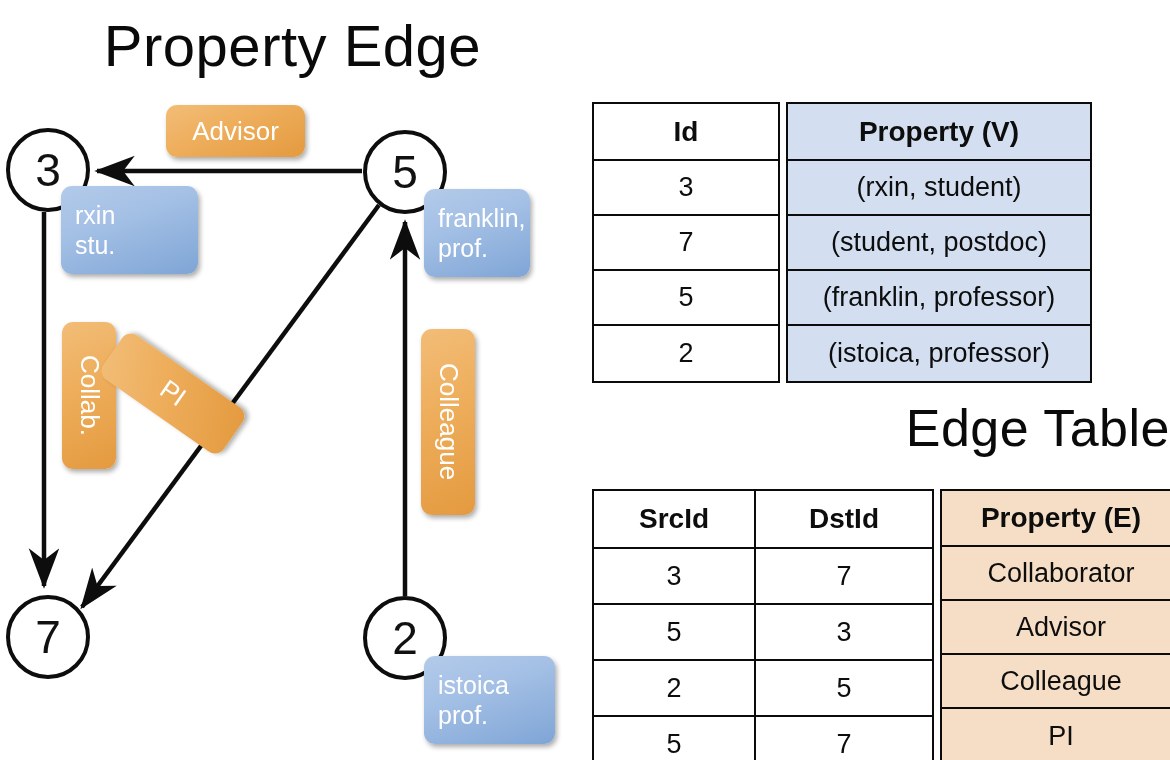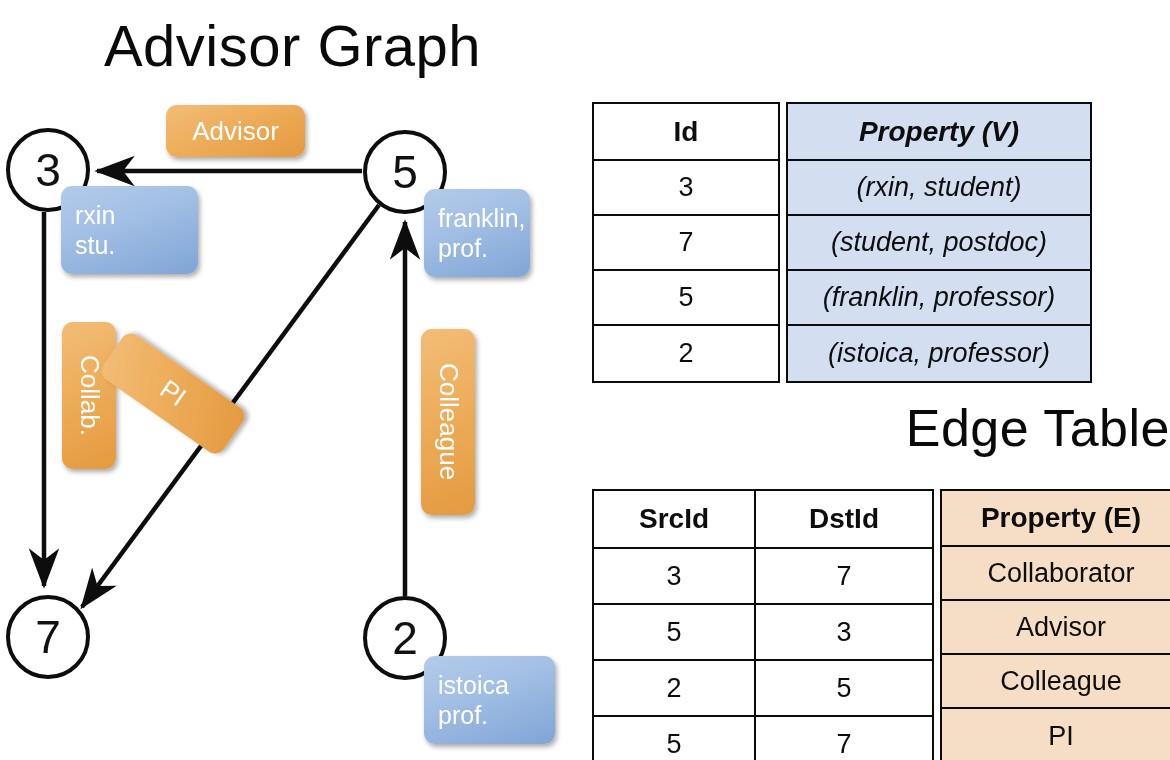--- a/index.html
+++ b/index.html
@@ -79,21 +79,21 @@
     background:#ffffff;
   }
   .cell:last-child{border-bottom:none;}
   .cell.hdr{font-weight:bold;font-size:28px;}
   .blue{background:#d3dff0;}
   .peach{background:#f6dec6;}
 
   
   #vertex-table{left:592px;top:102px;}
   #vertex-table .id-col{width:188px;}
-  #vertex-table .prop-col{width:306px;font-style:italic;}
+  #vertex-table .prop-col{width:306px;}
   #vertex-table .cell{height:55px;}
   #vertex-table .cell.hdr{height:57px;}
 
   
   #edge-table{left:592px;top:489px;}
   #edge-table .src-col{width:162px;border-right:2.5px solid #0b0b0b;}
   #edge-table .dst-col{width:176px;}
   #edge-table .pair{display:flex;flex-direction:column;border:2.5px solid #0b0b0b;box-sizing:border-box;}
   #edge-table .pair-row{display:flex;}
   #edge-table .pair-row + .pair-row{border-top:2.5px solid #0b0b0b;}
@@ -101,21 +101,21 @@
   #edge-table .pair .cell.hdr{height:56px;}
   #edge-table .prop-col{width:242px;margin-left:6px;}
   #edge-table .prop-col .cell{height:54px;}
   #edge-table .prop-col .cell.hdr{height:56px;}
 </style>
 </head>
 <body>
 
 <div id="stage">
 
-  <div class="title" id="title-property-graph">Advisor Graph</div>
+  <div class="title" id="title-property-graph">Property Edge</div>
   <div class="title" id="title-edge-table">Edge Table</div>
 
   <svg id="graph-svg" viewBox="0 0 585 760" xmlns="http://www.w3.org/2000/svg">
     <defs>
       <marker id="ah" markerWidth="10" markerHeight="10" refX="8.4" refY="3.4" orient="auto" markerUnits="strokeWidth">
         <path d="M0,0 L9,3.4 L0,6.8 L2.6,3.4 z" fill="#0d0d0d"></path>
       </marker>
     </defs>
 
     <line x1="362" y1="171" x2="97" y2="171" stroke="#0d0d0d" stroke-width="4.5" marker-end="url(#ah)"></line>

